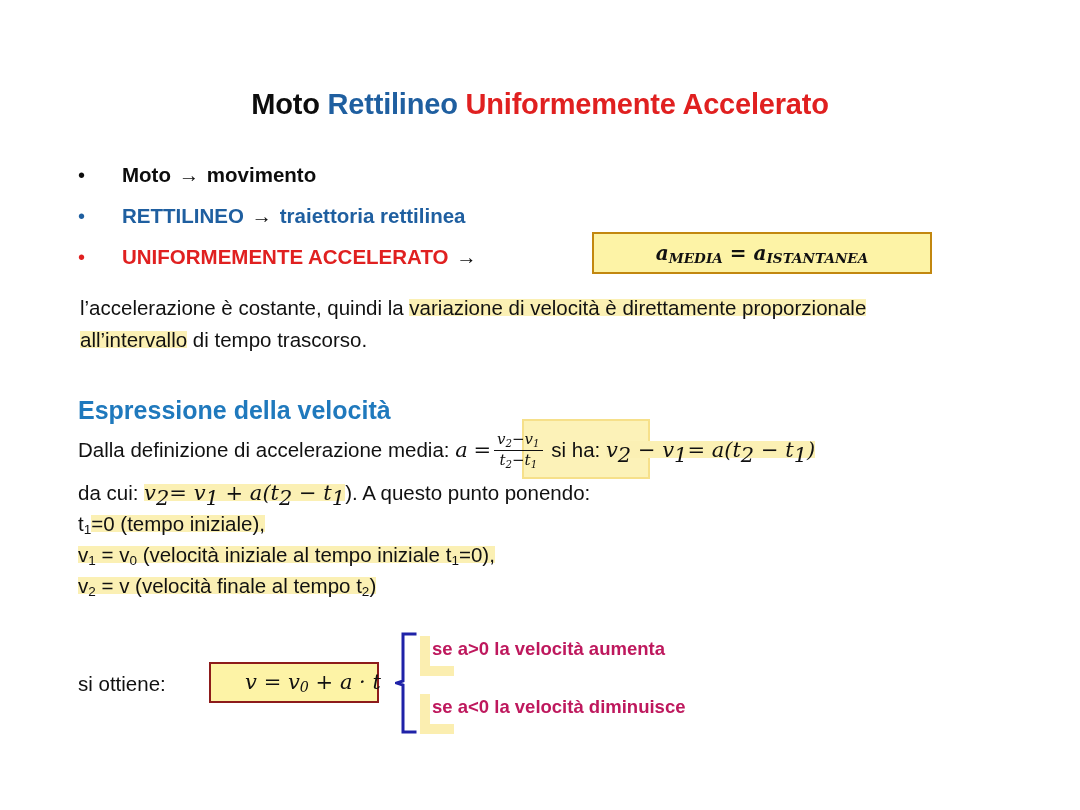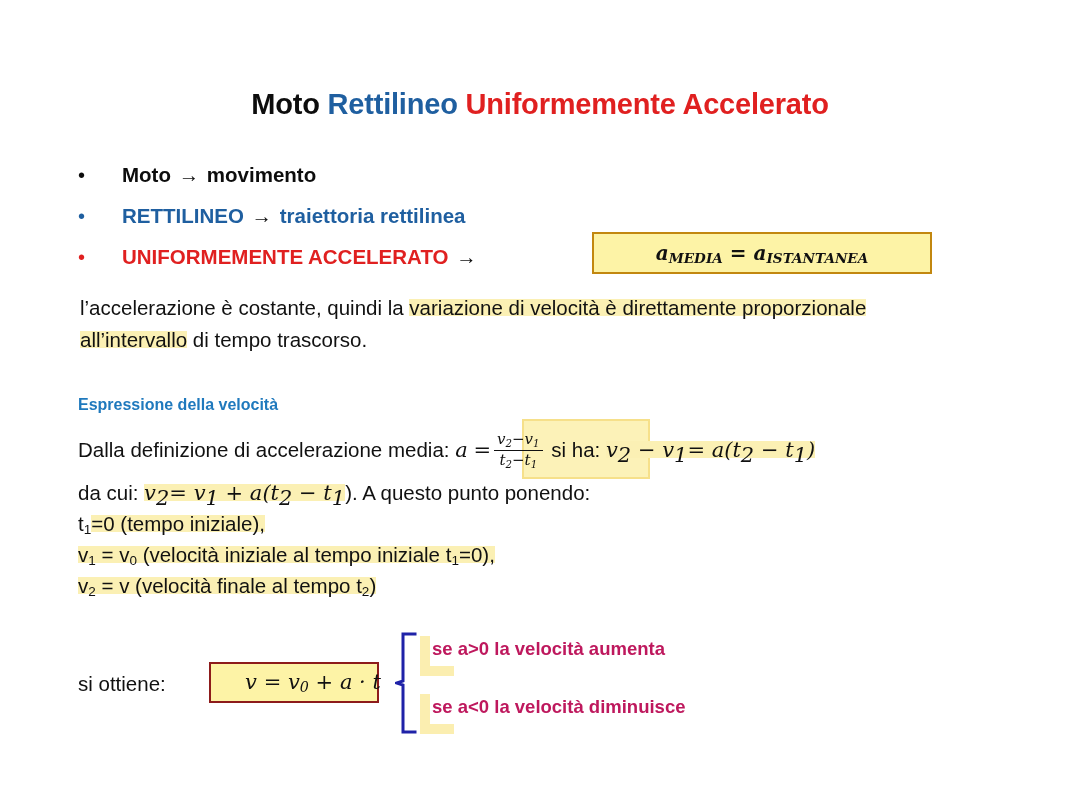--- a/index.html
+++ b/index.html
@@ -103,21 +103,21 @@
       rgba(255,255,255,0) 0%, rgba(255,255,255,0) 12%,
       #fbf0b4 12%, #fbf0b4 88%,
       rgba(255,255,255,0) 88%);
   }
 
   
   #velocity-section-heading {
     position: absolute;
     top: 396px;
     left: 78px;
-    font-size: 16px;
+    font-size: 25px;
     font-weight: bold;
     color: #1f79bd;
     white-space: nowrap;
   }
 
   
   .math-line {
     position: absolute;
     left: 78px;
     font-size: 20.5px;

